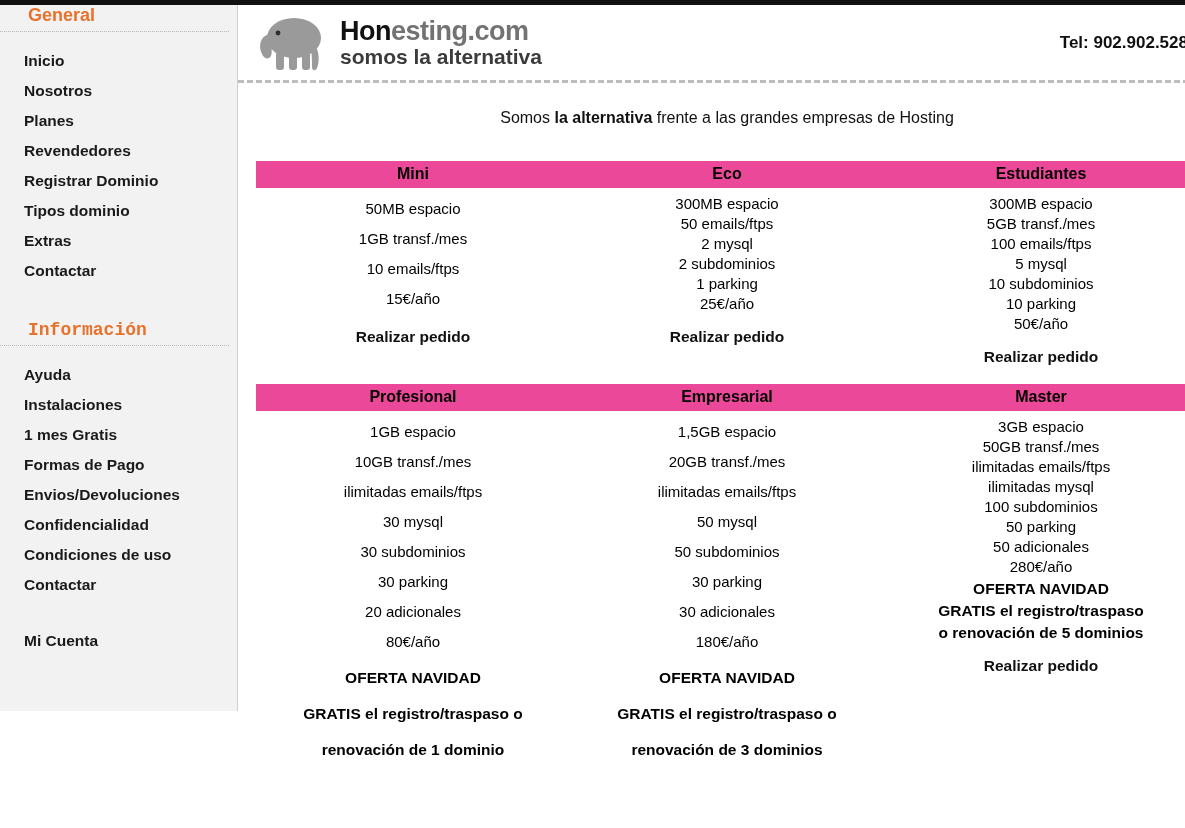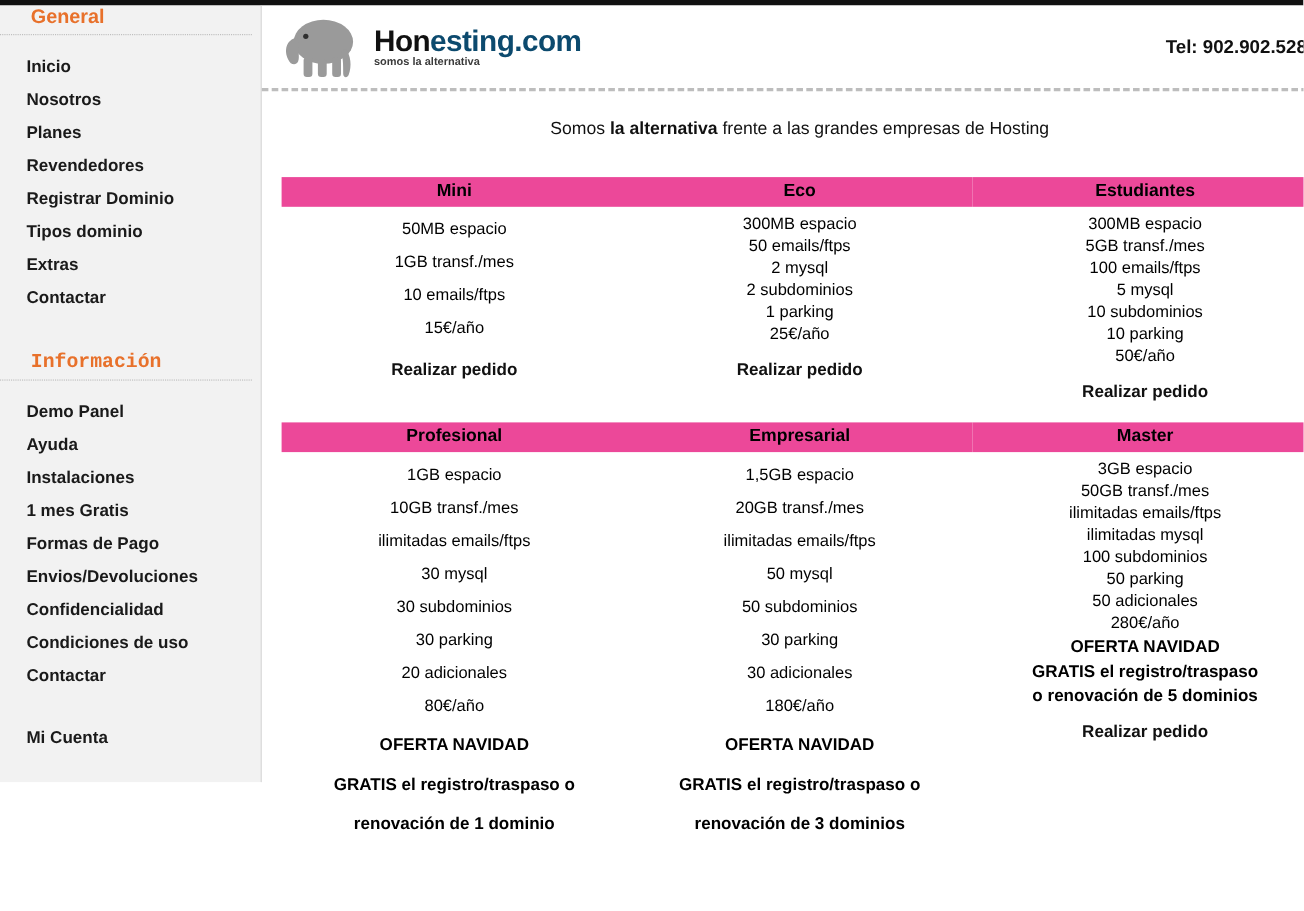--- a/index.html
+++ b/index.html
@@ -94,23 +94,23 @@
     height: 58px;
     display: block;
   }
   .brand-text { line-height: 1.05; }
   .brand-name {
     font-size: 27px;
     font-weight: bold;
     letter-spacing: -0.5px;
   }
   .brand-name .hon { color: #111111; }
-  .brand-name .esting { color: #0c4a6e; }
+  .brand-name .esting { color: #737373; }
   .brand-tag {
-    font-size: 10px;
+    font-size: 21px;
     color: #3b3b3b;
     font-weight: bold;
     margin-top: 1px;
   }
   .tel {
     font-size: 17px;
     font-weight: bold;
     color: #111111;
     white-space: nowrap;
   }
@@ -183,21 +183,20 @@
       <a class="side-link">Revendedores</a>
       <a class="side-link">Registrar Dominio</a>
       <a class="side-link">Tipos dominio</a>
       <a class="side-link">Extras</a>
       <a class="side-link">Contactar</a>
     </div>
 
     <div class="side-section-title info">Información</div>
 
     <div class="side-links">
-      <a class="side-link">Demo Panel</a>
       <a class="side-link">Ayuda</a>
       <a class="side-link">Instalaciones</a>
       <a class="side-link">1 mes Gratis</a>
       <a class="side-link">Formas de Pago</a>
       <a class="side-link">Envios/Devoluciones</a>
       <a class="side-link">Confidencialidad</a>
       <a class="side-link">Condiciones de uso</a>
       <a class="side-link">Contactar</a>
       <div class="side-gap"></div>
       <a class="side-link">Mi Cuenta</a>

